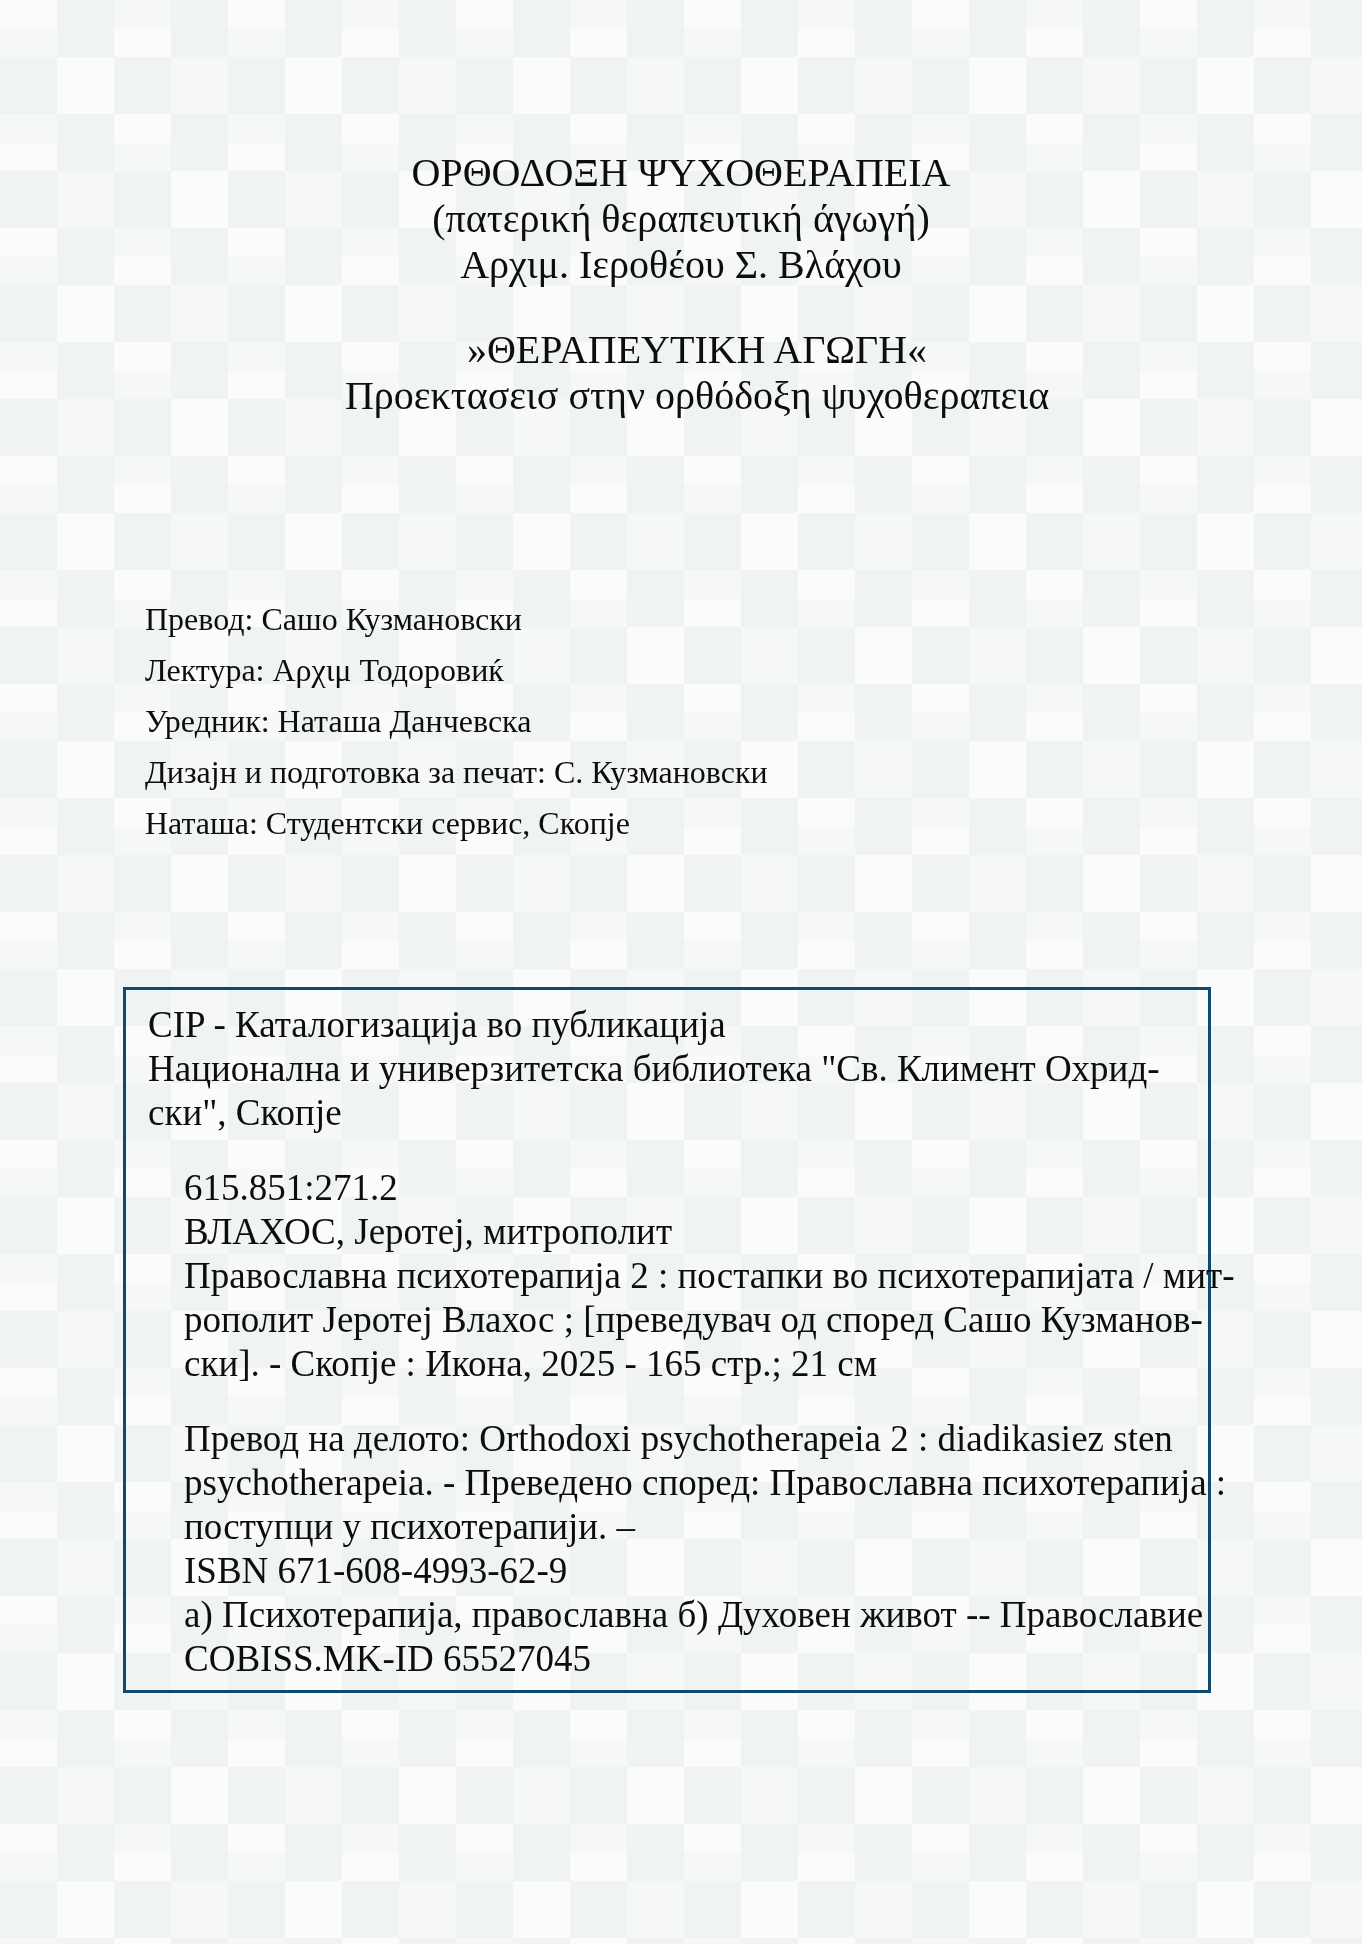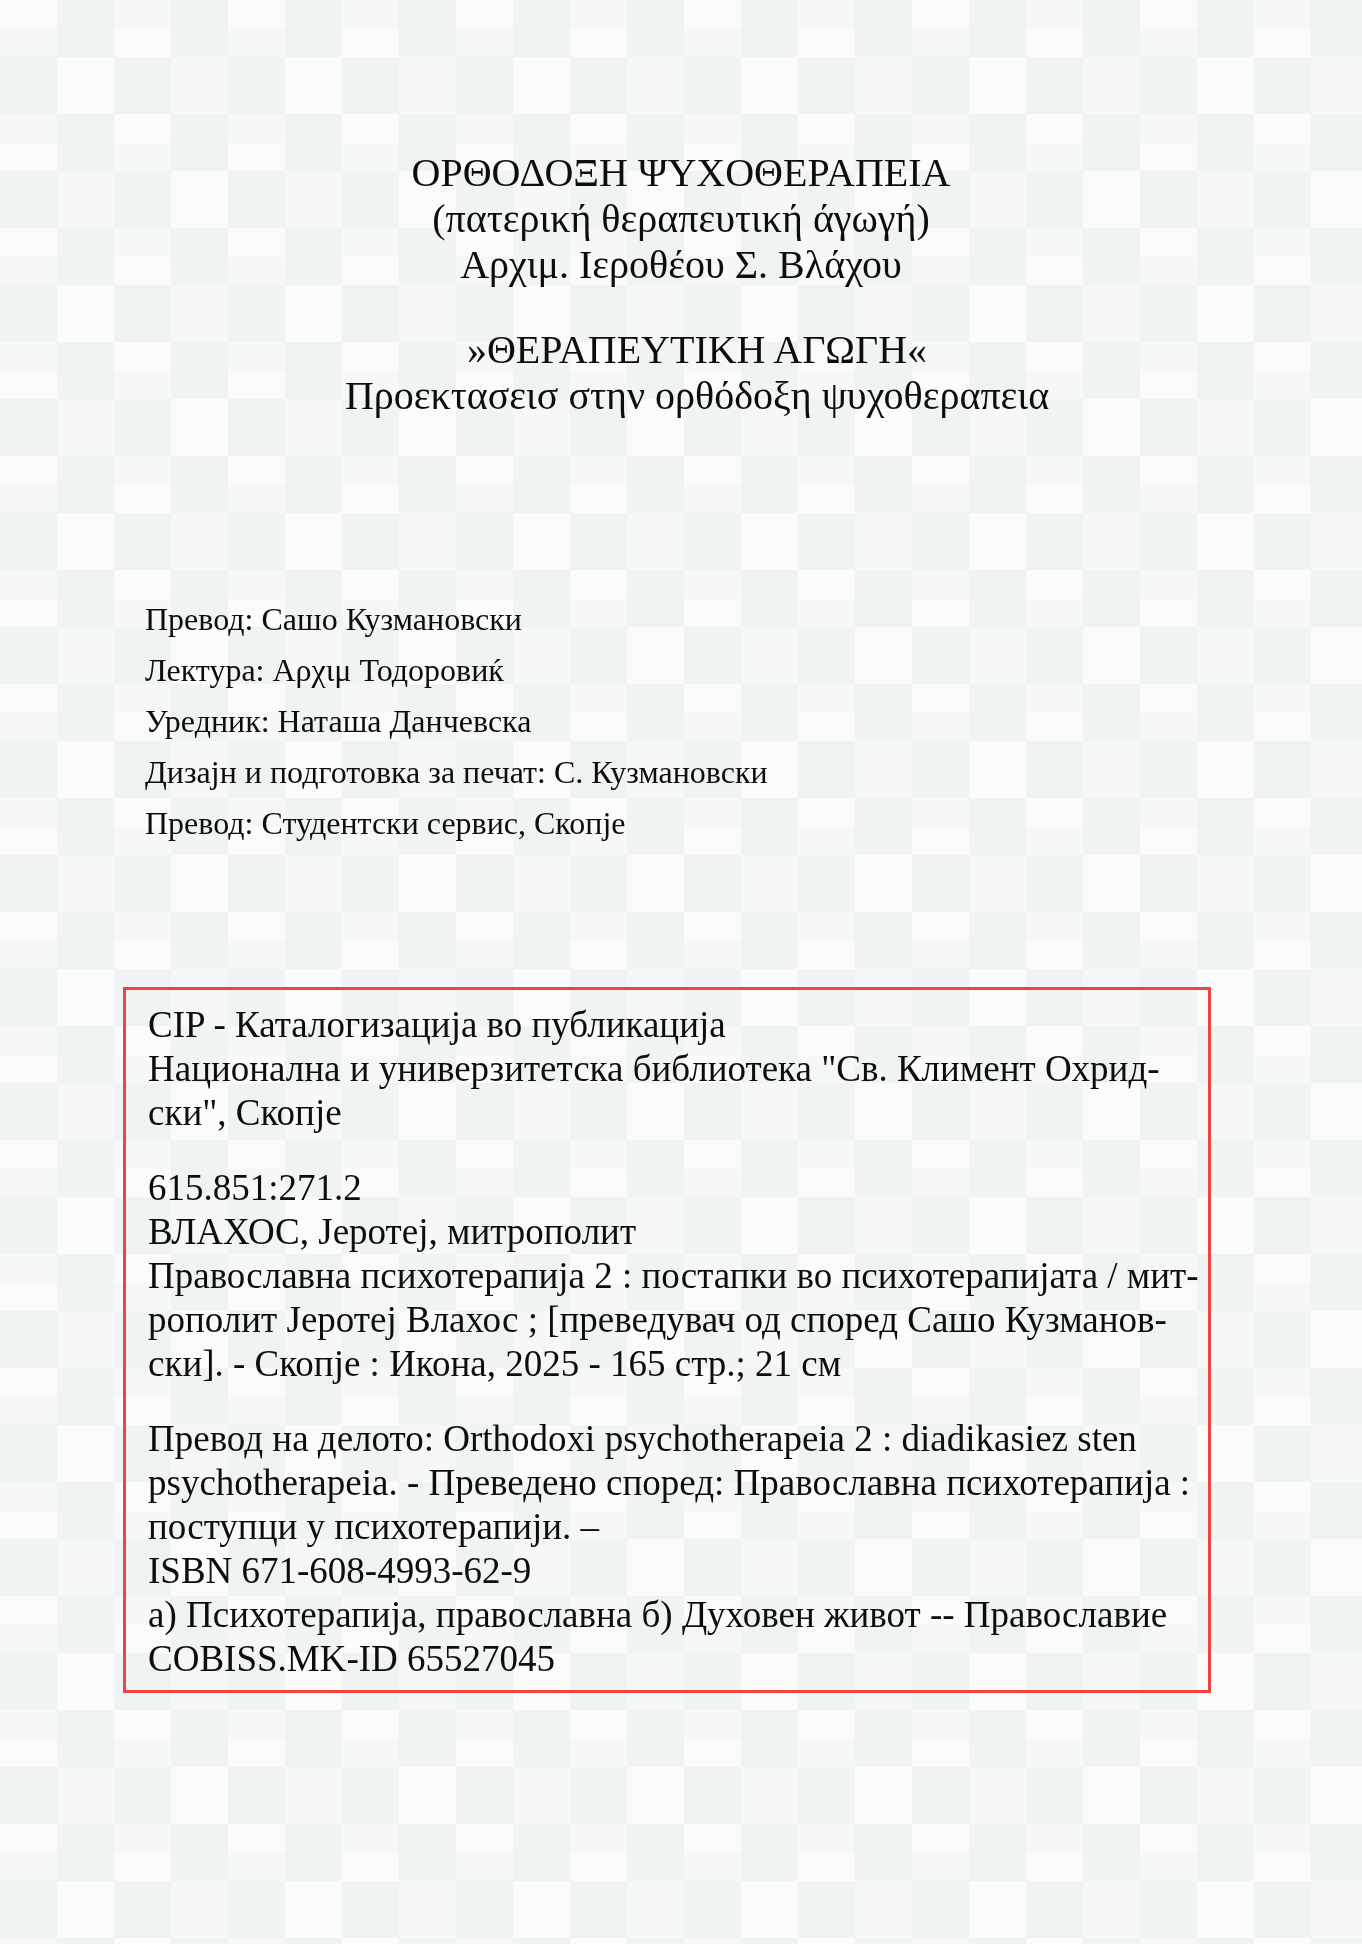--- a/index.html
+++ b/index.html
@@ -52,28 +52,29 @@
     left: 145px;
     font-size: 32px;
     line-height: 51px;
   }
   .cip-box {
     position: absolute;
     top: 987px;
     left: 123px;
     width: 1088px;
     box-sizing: border-box;
-    border: 3px solid #ef4444;
+    border: 3px solid #0c4a6e;
     padding: 13px 18px 9px 22px;
     font-size: 37px;
     line-height: 44px;
     background: transparent;
   }
   .cip-para + .cip-para {
     margin-top: 31px;
+    margin-left: 36px;
   }
 </style>
 </head>
 <body>
 
 <main class="page">
 
   <section class="heading">
     <div class="line">ΟΡΘΟΔΟΞΗ ΨΥΧΟΘΕΡΑΠΕΙΑ</div>
     <div class="line">(πατερική θεραπευτική άγωγή)</div>
@@ -83,21 +84,21 @@
   <section class="series">
     <div class="line">»ΘΕΡΑΠΕΥΤΙΚΗ ΑΓΩΓΗ«</div>
     <div class="line">Προεκτασεισ στην ορθόδοξη ψυχοθεραπεια</div>
   </section>
 
   <section class="credits">
     <div class="line">Превод: Сашо Кузмановски</div>
     <div class="line">Лектура: Αρχιμ Тодоровиќ</div>
     <div class="line">Уредник: Наташа Данчевска</div>
     <div class="line">Дизајн и подготовка за печат: С. Кузмановски</div>
-    <div class="line">Превод: Студентски сервис, Скопје</div>
+    <div class="line">Наташа: Студентски сервис, Скопје</div>
   </section>
 
   <section class="cip-box">
     <div class="cip-para">
       <div class="line">CIP - Каталогизација во публикација</div>
       <div class="line">Национална и универзитетска библиотека "Св. Климент Охрид-</div>
       <div class="line">ски", Скопје</div>
     </div>
     <div class="cip-para">
       <div class="line">615.851:271.2</div>

